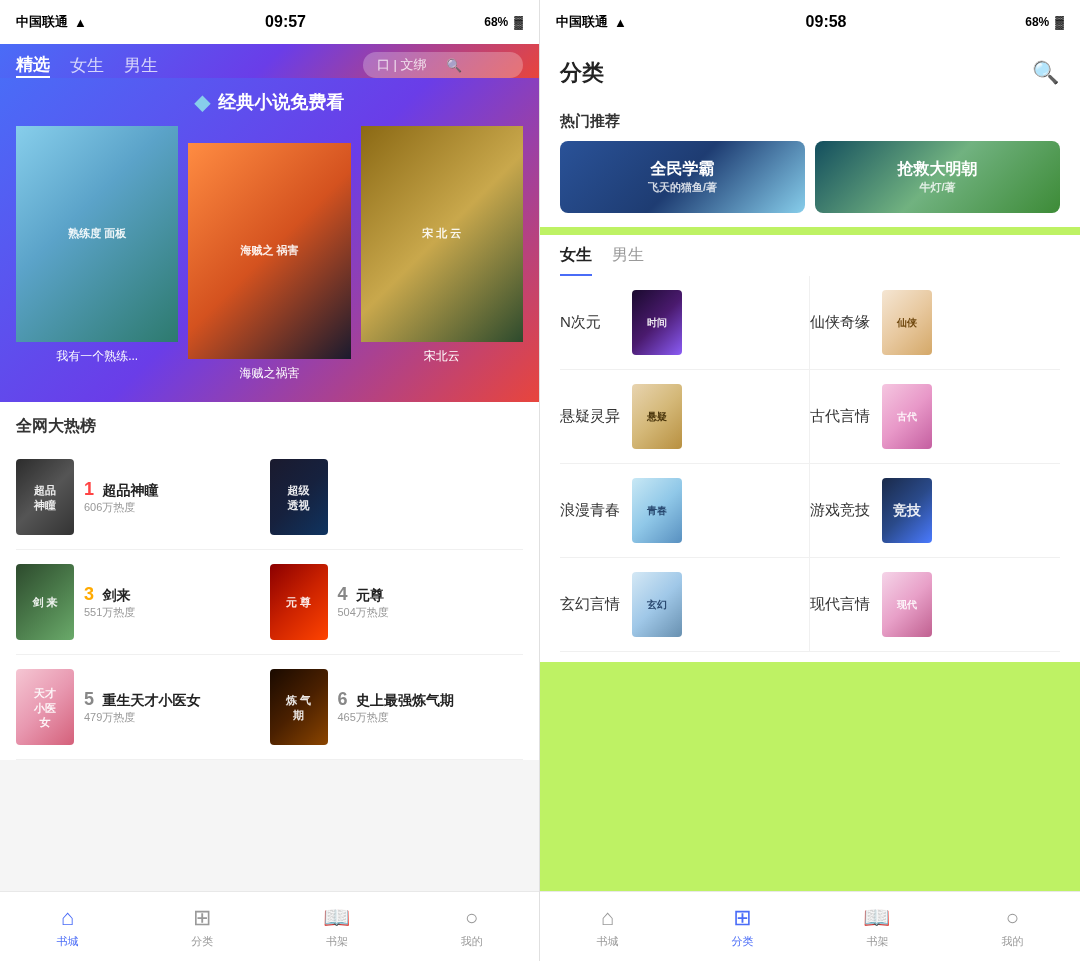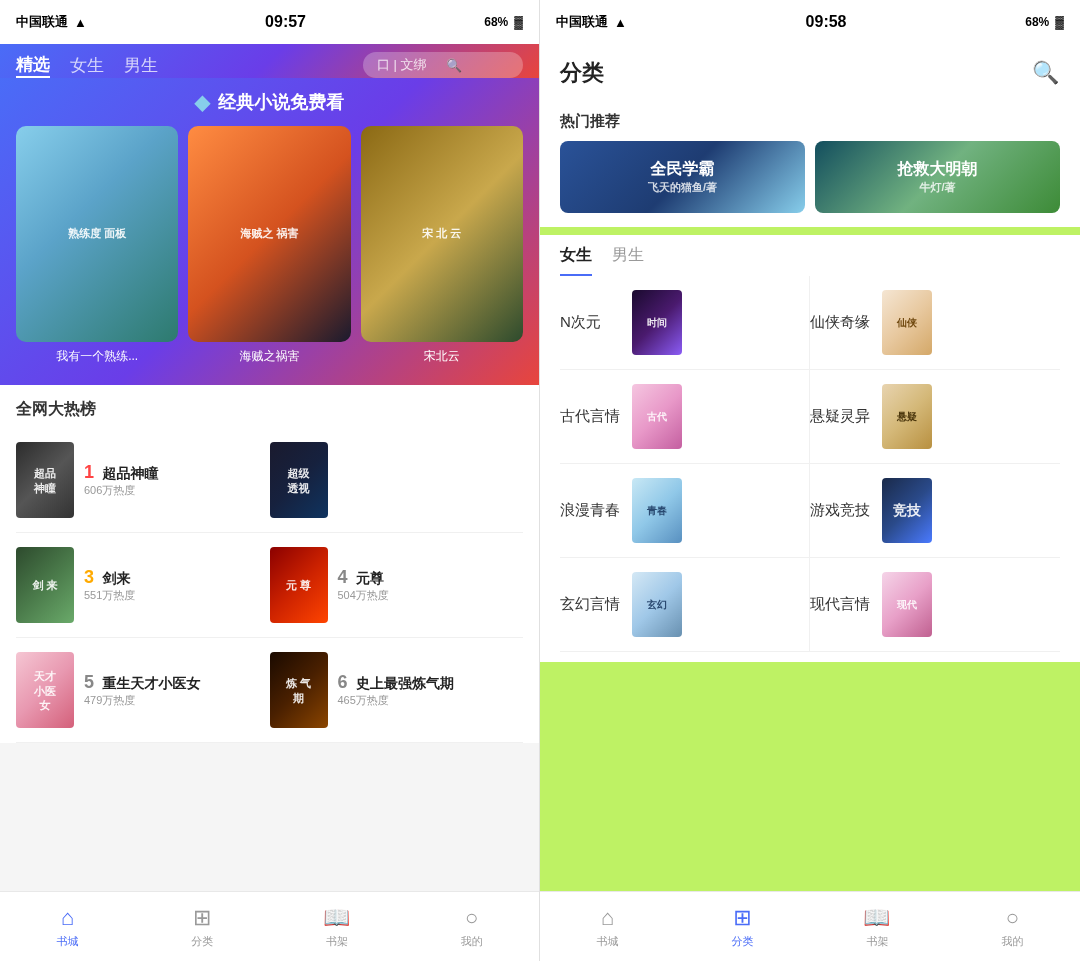--- a/index.html
+++ b/index.html
@@ -94,29 +94,30 @@
       gap: 10px;
     }
     .book-card {
       display: flex;
       flex-direction: column;
       align-items: center;
     }
     .book-cover {
       width: 100%;
       aspect-ratio: 3/4;
-      border-radius: 10px;
+      border-radius: 0;
       overflow: hidden;
       position: relative;
     }
     .book-cover-1 {
       background: linear-gradient(135deg, #87ceeb 0%, #5ba3c9 40%, #2d7a6e 100%);
     }
     .book-cover-2 {
       background: linear-gradient(135deg, #ff8c42 0%, #d4521f 50%, #1a1a2e 100%);
+      margin-top: 17px;
     }
     .book-cover-3 {
       background: linear-gradient(135deg, #8b6914 0%, #c9a84c 50%, #2d4a2d 100%);
     }
     .book-cover-text {
       position: absolute;
       top: 50%;
       left: 50%;
       transform: translate(-50%, -50%);
       color: rgba(255,255,255,0.9);
@@ -616,29 +617,29 @@
           <div class="category-item">
             <span class="cat-name">仙侠奇缘</span>
             <div class="cat-cover cc2">
               <div style="display:flex;align-items:center;justify-content:center;height:100%;color:rgba(100,60,0,0.9);font-size:10px;font-weight:700;">仙侠</div>
             </div>
           </div>
         </div>
 
         <div class="category-row">
           <div class="category-item">
+            <span class="cat-name">悬疑灵异</span>
+            <div class="cat-cover cc4">
+              <div style="display:flex;align-items:center;justify-content:center;height:100%;color:rgba(60,40,0,0.9);font-size:10px;font-weight:700;">悬疑</div>
+            </div>
+          </div>
+          <div class="category-item">
             <span class="cat-name">古代言情</span>
             <div class="cat-cover cc3">
               <div style="display:flex;align-items:center;justify-content:center;height:100%;color:rgba(255,255,255,0.9);font-size:10px;font-weight:700;">古代</div>
-            </div>
-          </div>
-          <div class="category-item">
-            <span class="cat-name">悬疑灵异</span>
-            <div class="cat-cover cc4">
-              <div style="display:flex;align-items:center;justify-content:center;height:100%;color:rgba(60,40,0,0.9);font-size:10px;font-weight:700;">悬疑</div>
             </div>
           </div>
         </div>
 
         <div class="category-row">
           <div class="category-item">
             <span class="cat-name">浪漫青春</span>
             <div class="cat-cover cc5">
               <div style="display:flex;align-items:center;justify-content:center;height:100%;color:rgba(30,60,100,0.9);font-size:10px;font-weight:700;">青春</div>
             </div>

